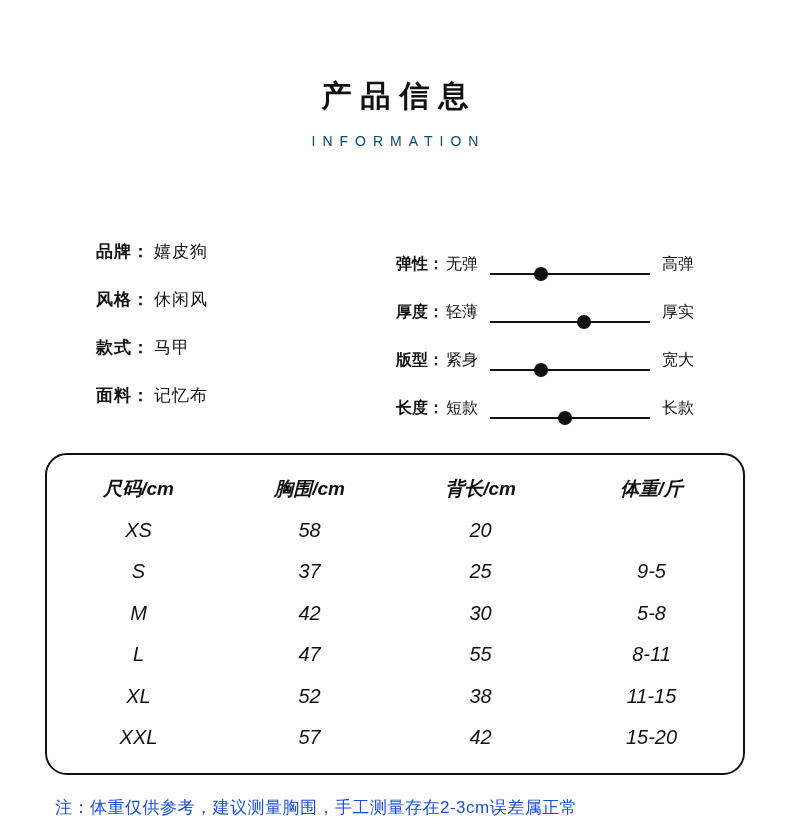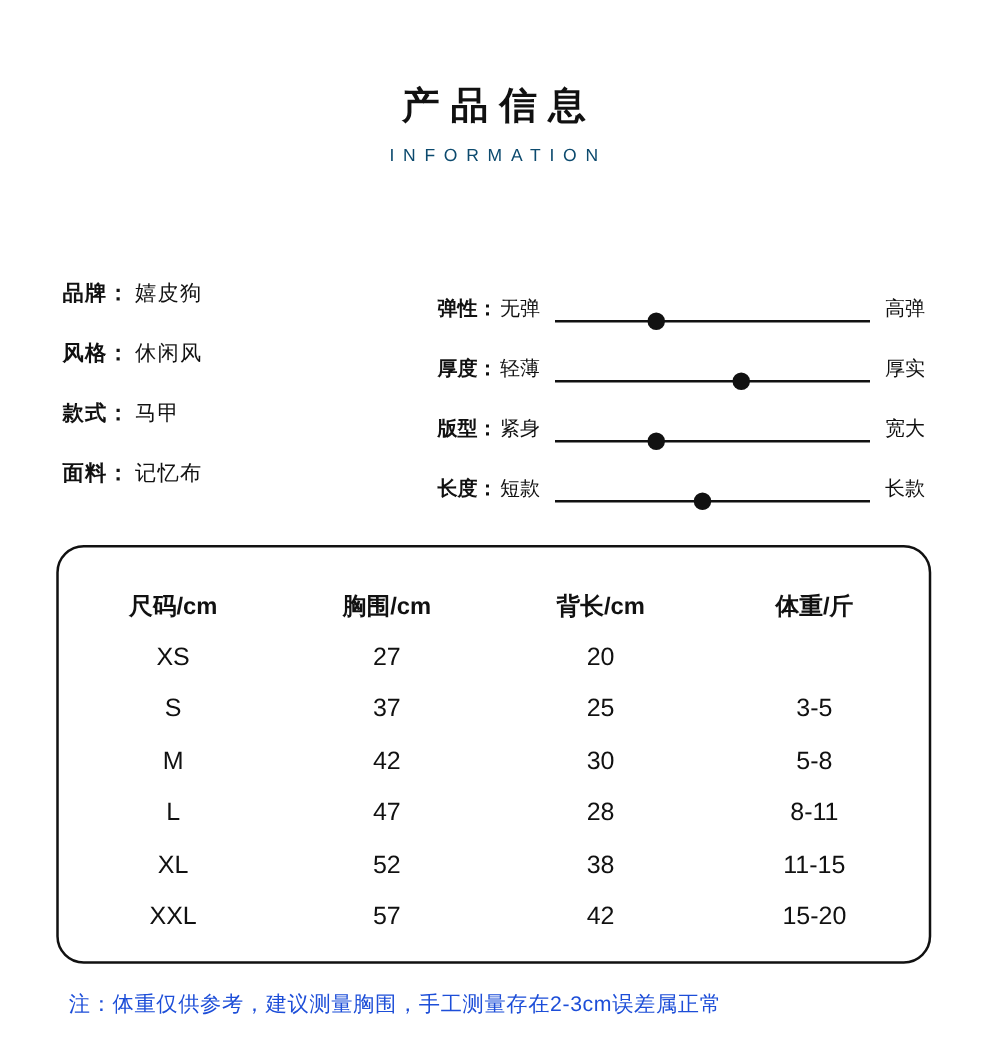--- a/index.html
+++ b/index.html
@@ -10,40 +10,40 @@
     background: #ffffff;
     font-family: "Liberation Sans", "DejaVu Sans", sans-serif;
     color: #111111;
     overflow: hidden;
   }
   .page { position: relative; width: 790px; height: 840px; }
 
   
   .header { text-align: center; padding-top: 60px; }
   .title {
-    margin: 4px;
+    margin: 16px;
     font-size: 30px;
     font-weight: 700;
     letter-spacing: 9px;
     text-indent: 9px; 
     color: #111;
   }
   .subtitle {
     margin-top: 11px;
     font-size: 14px;
     letter-spacing: 7px;
     text-indent: 7px;
     color: #0c4a6e;
   }
 
   
   .info-section {
     display: flex;
     margin-top: 78px;
-    padding: 0 50px;
+    padding: 0 96px;
   }
   .attrs-col { width: 300px; }
   .attr-row {
     height: 48px;
     display: flex;
     align-items: center;
     font-size: 17px;
   }
   .attr-label { font-weight: 600; letter-spacing: 1px; }
   .attr-value { margin-left: 4px; letter-spacing: 1px; }
@@ -75,21 +75,22 @@
     border-radius: 50%;
     transform: translate(-50%, -50%);
   }
 
   
   .size-table {
     width: 700px;
     margin: 34px auto 0;
     border: 2px solid #111;
     border-radius: 22px;
-    padding: 26px 6px 14px;
+    padding: 13px 6px 14px;
+    font-style: italic;
   }
   .table-row {
     display: grid;
     grid-template-columns: 1fr 1fr 1fr 1fr;
     text-align: center;
     align-items: center;
     height: 41.5px;
     font-size: 20px;
   }
   .header-row { font-weight: 700; font-size: 19px; }
@@ -173,39 +174,39 @@
 
   <div class="size-table">
     <div class="table-row header-row">
       <span>尺码/cm</span>
       <span>胸围/cm</span>
       <span>背长/cm</span>
       <span>体重/斤</span>
     </div>
     <div class="table-row">
       <span>XS</span>
-      <span>27</span>
+      <span>58</span>
       <span>20</span>
     </div>
     <div class="table-row">
       <span>S</span>
       <span>37</span>
       <span>25</span>
-      <span>3-5</span>
+      <span>9-5</span>
     </div>
     <div class="table-row">
       <span>M</span>
       <span>42</span>
       <span>30</span>
       <span>5-8</span>
     </div>
     <div class="table-row">
       <span>L</span>
       <span>47</span>
-      <span>28</span>
+      <span>55</span>
       <span>8-11</span>
     </div>
     <div class="table-row">
       <span>XL</span>
       <span>52</span>
       <span>38</span>
       <span>11-15</span>
     </div>
     <div class="table-row">
       <span>XXL</span>

